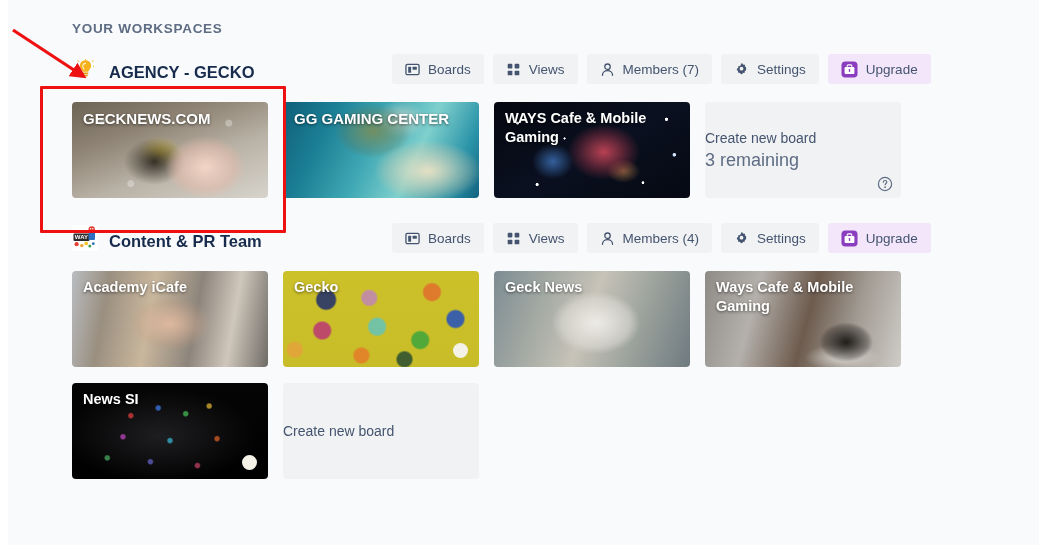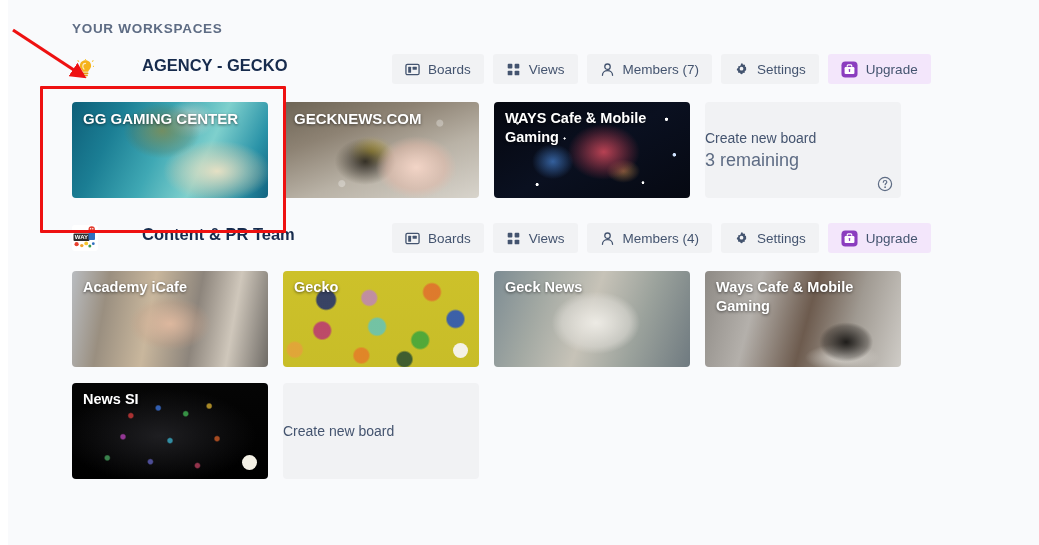--- a/index.html
+++ b/index.html
@@ -44,23 +44,22 @@
   }
 
   
   .ws-header {
     display: flex;
     align-items: center;
     height: 34px;
   }
   .ws-identity {
     display: flex;
-    align-items: flex-start;
+    align-items: flex-end;
     min-width: 320px;
-    gap: 33px;
   }
   .ws-avatar {
     width: 26px;
     height: 26px;
     flex: 0 0 26px;
     display: flex;
     align-items: center;
     justify-content: center;
     font-size: 18px;
     line-height: 1;
@@ -350,25 +349,25 @@
                 <path d="M6.6 6.2v-1a1 1 0 011-1h2.8a1 1 0 011 1v1" fill="none" stroke="#fff" stroke-width="1.3"></path>
                 <rect x="8.3" y="8.6" width="1.4" height="3" rx="0.5" fill="#8b3dbf"></rect>
               </svg>
           </span>
           <span>Upgrade</span>
         </button>
       </div>
     </div>
 
     <div class="board-grid">
+      <div class="board-tile img-birdhand">
+        <div class="board-title caps">GECKNEWS.COM</div>
+      </div>
       <div class="board-tile img-island">
         <div class="board-title caps">GG GAMING CENTER</div>
-      </div>
-      <div class="board-tile img-birdhand">
-        <div class="board-title caps">GECKNEWS.COM</div>
       </div>
       <div class="board-tile img-nebula">
         <div class="board-title">WAYS Cafe &amp; Mobile Gaming</div>
       </div>
       <div class="create-tile">
         <div class="create-main">Create new board</div>
         <div class="create-sub">3 remaining</div>
         <span class="create-help">
           <svg width="16" height="16" viewBox="0 0 16 16">
               <circle cx="8" cy="8" r="6.6" fill="none" stroke="#5e6c84" stroke-width="1.2"></circle>

